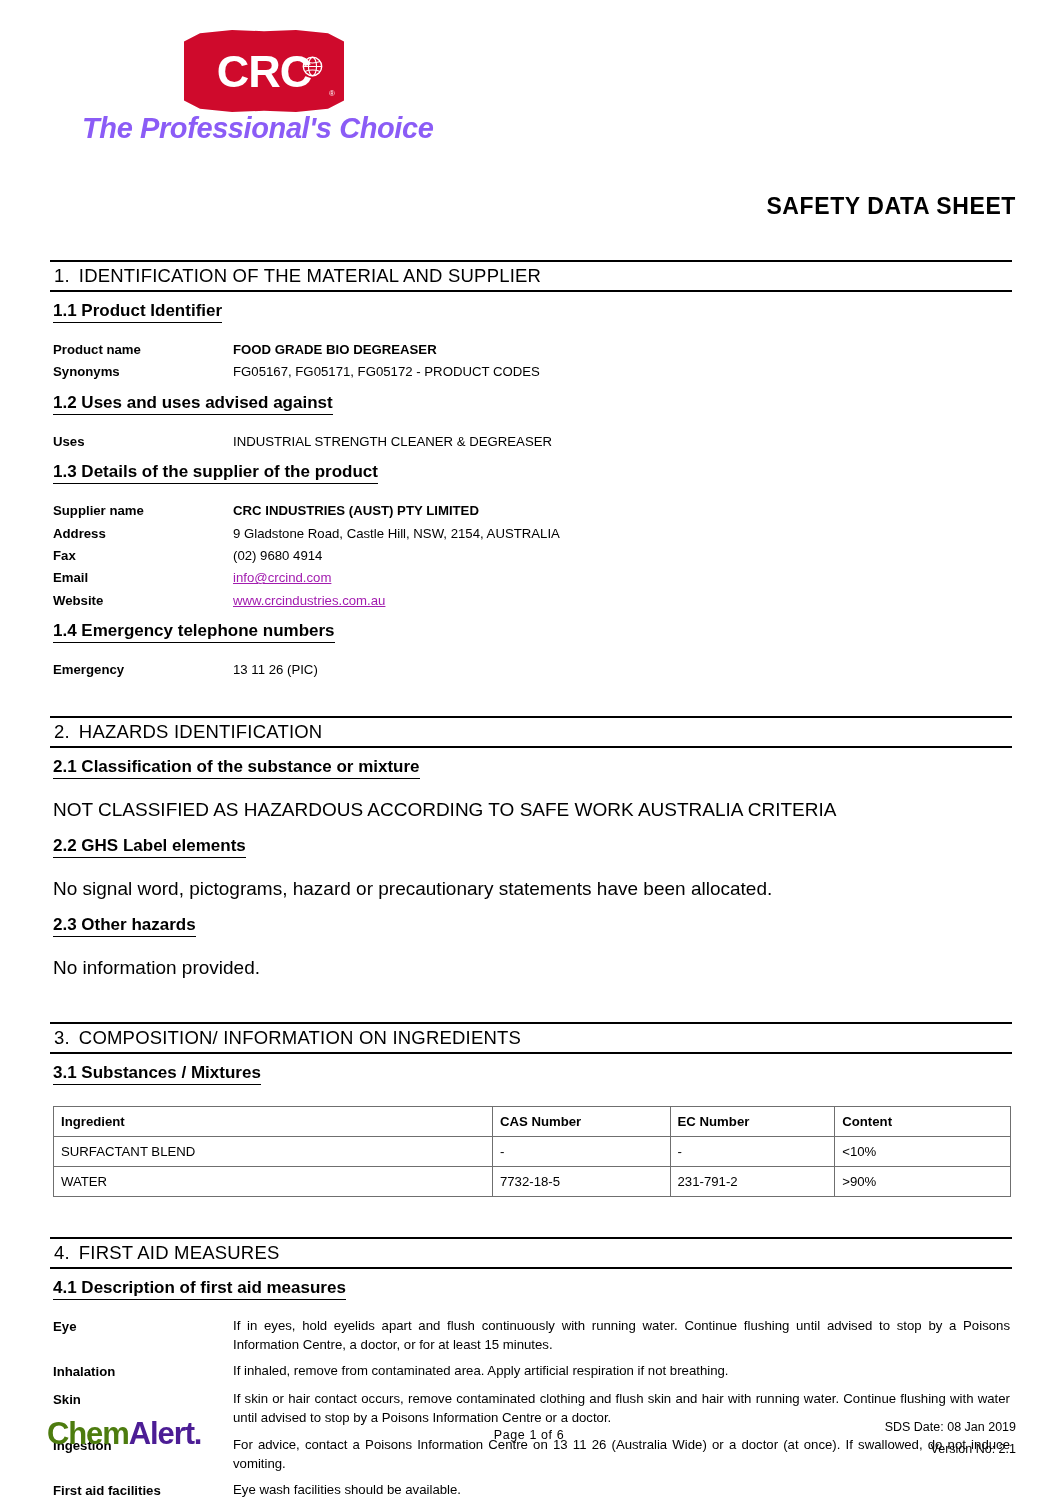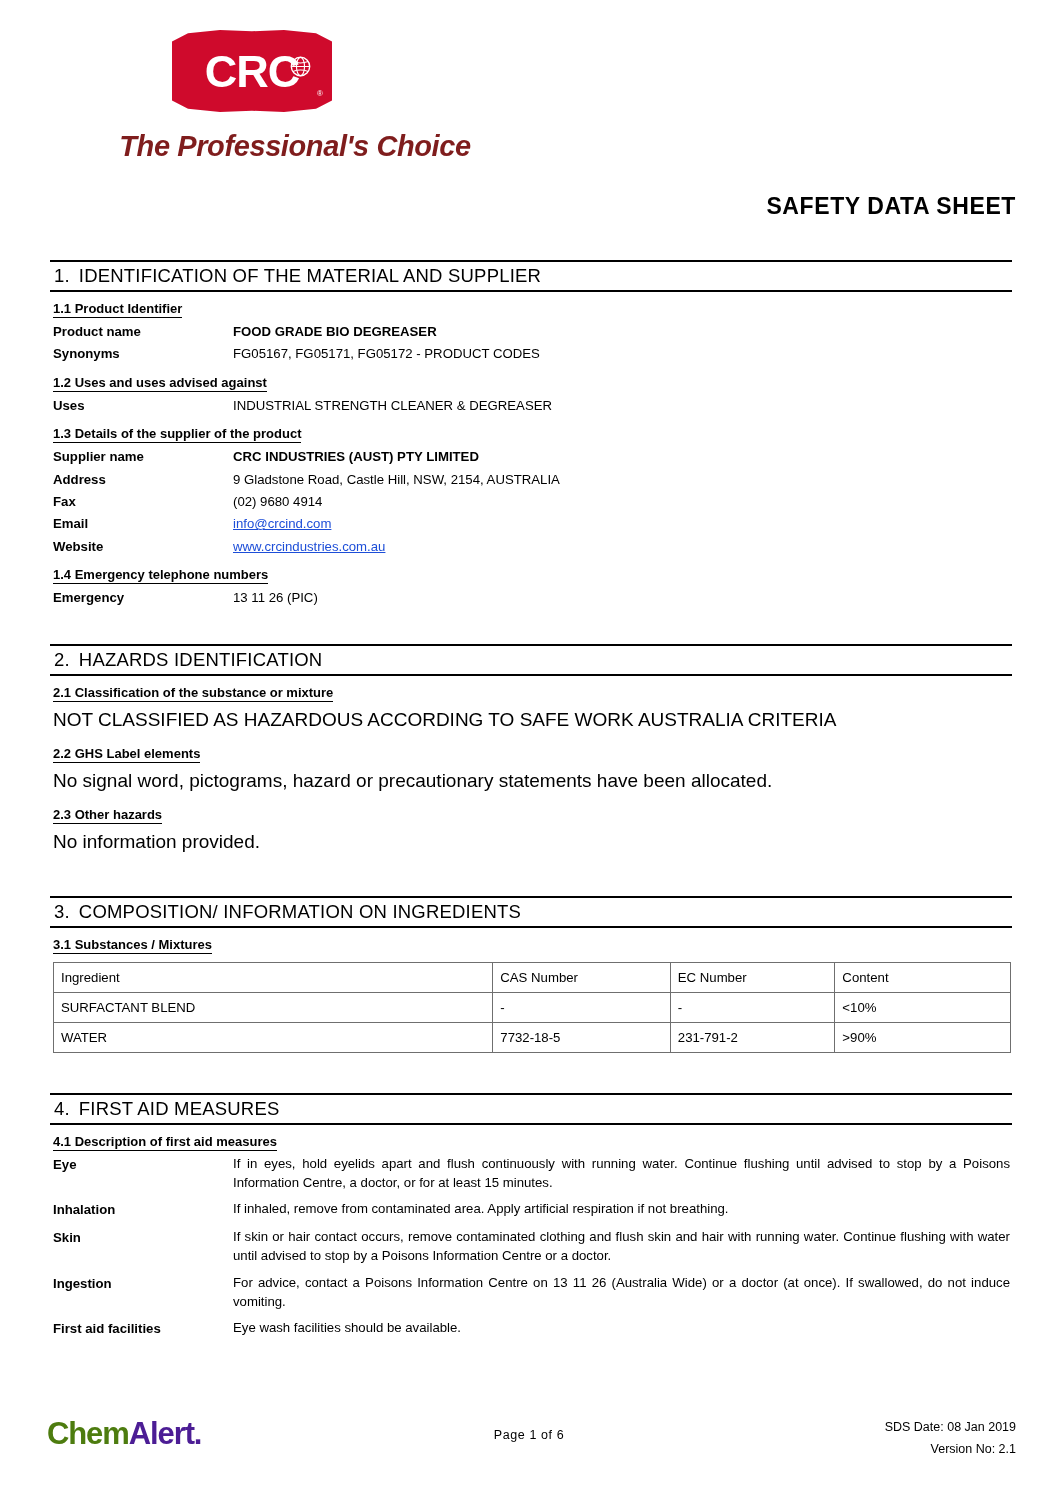--- a/index.html
+++ b/index.html
@@ -13,20 +13,21 @@
     font-family: "Liberation Sans", sans-serif;
     color: #000000;
     position: relative;
     overflow: hidden;
   }
   .page {
     position: relative;
     width: 1058px;
     height: 1068px;
     box-sizing: border-box;
+    padding-left: 12px;
   }
 
   
   .header {
     position: relative;
     height: 250px;
   }
   .logo-block {
     position: absolute;
     left: 70px;
@@ -64,28 +65,27 @@
     height: 21px;
   }
   .crc-reg {
     position: absolute;
     right: 9px;
     bottom: 14px;
     color: #ffffff;
     font-size: 8px;
   }
   .tagline {
-    margin-top: 18px;
     font-family: "Liberation Sans", sans-serif;
     font-weight: bold;
     font-style: italic;
     font-size: 29px;
     letter-spacing: -0.4px;
-    color: #7f1d1d;
-    text-align: center;
+    color: #8b5cf6;
+    text-align: left;
   }
   .sds-title {
     position: absolute;
     right: 42px;
     top: 193px;
     font-family: "Liberation Sans", sans-serif;
     font-weight: bold;
     font-size: 23px;
     letter-spacing: 0.6px;
   }
@@ -107,46 +107,46 @@
     font-weight: normal;
     font-size: 18.5px;
     letter-spacing: 0.2px;
     margin-bottom: 7px;
   }
   .section-head .num {
     margin-right: 9px;
   }
   .sub-head {
     font-weight: bold;
-    font-size: 13px;
+    font-size: 17px;
     display: inline-block;
     border-bottom: 1.6px solid #000;
     padding-bottom: 1px;
-    margin: 9px 0 3px 3px;
+    margin: 9px 0 16px 3px;
   }
   .sub-head.first { margin-top: 2px; }
 
   .kv {
     display: flex;
     align-items: flex-start;
     margin: 0 0 1px 3px;
     font-size: 13.2px;
     line-height: 1.62;
   }
   .kv .k {
     width: 180px;
     flex: 0 0 180px;
     font-weight: bold;
   }
   .kv .v {
     flex: 1;
   }
   .kv .v.bold { font-weight: bold; }
   .kv .v a, .link {
-    color: #1d4ed8;
+    color: #a21caf;
     text-decoration: underline;
   }
 
   .para {
     font-size: 19px;
     margin: 0 0 1px 3px;
     line-height: 1.62;
   }
 
   .kv-just .v {
@@ -168,21 +168,21 @@
   }
   table.ingredients th,
   table.ingredients td {
     border: 1.3px solid #6f6f6f;
     padding: 5px 7px;
     text-align: left;
     vertical-align: middle;
     height: 19px;
   }
   table.ingredients th {
-    font-weight: normal;
+    font-weight: bold;
   }
   .col-ing   { width: 452px; }
   .col-cas   { width: 172px; }
   .col-ec    { width: 158px; }
   .col-cont  { width: 170px; }
 
   
   .footer {
     position: absolute;
     left: 0;

